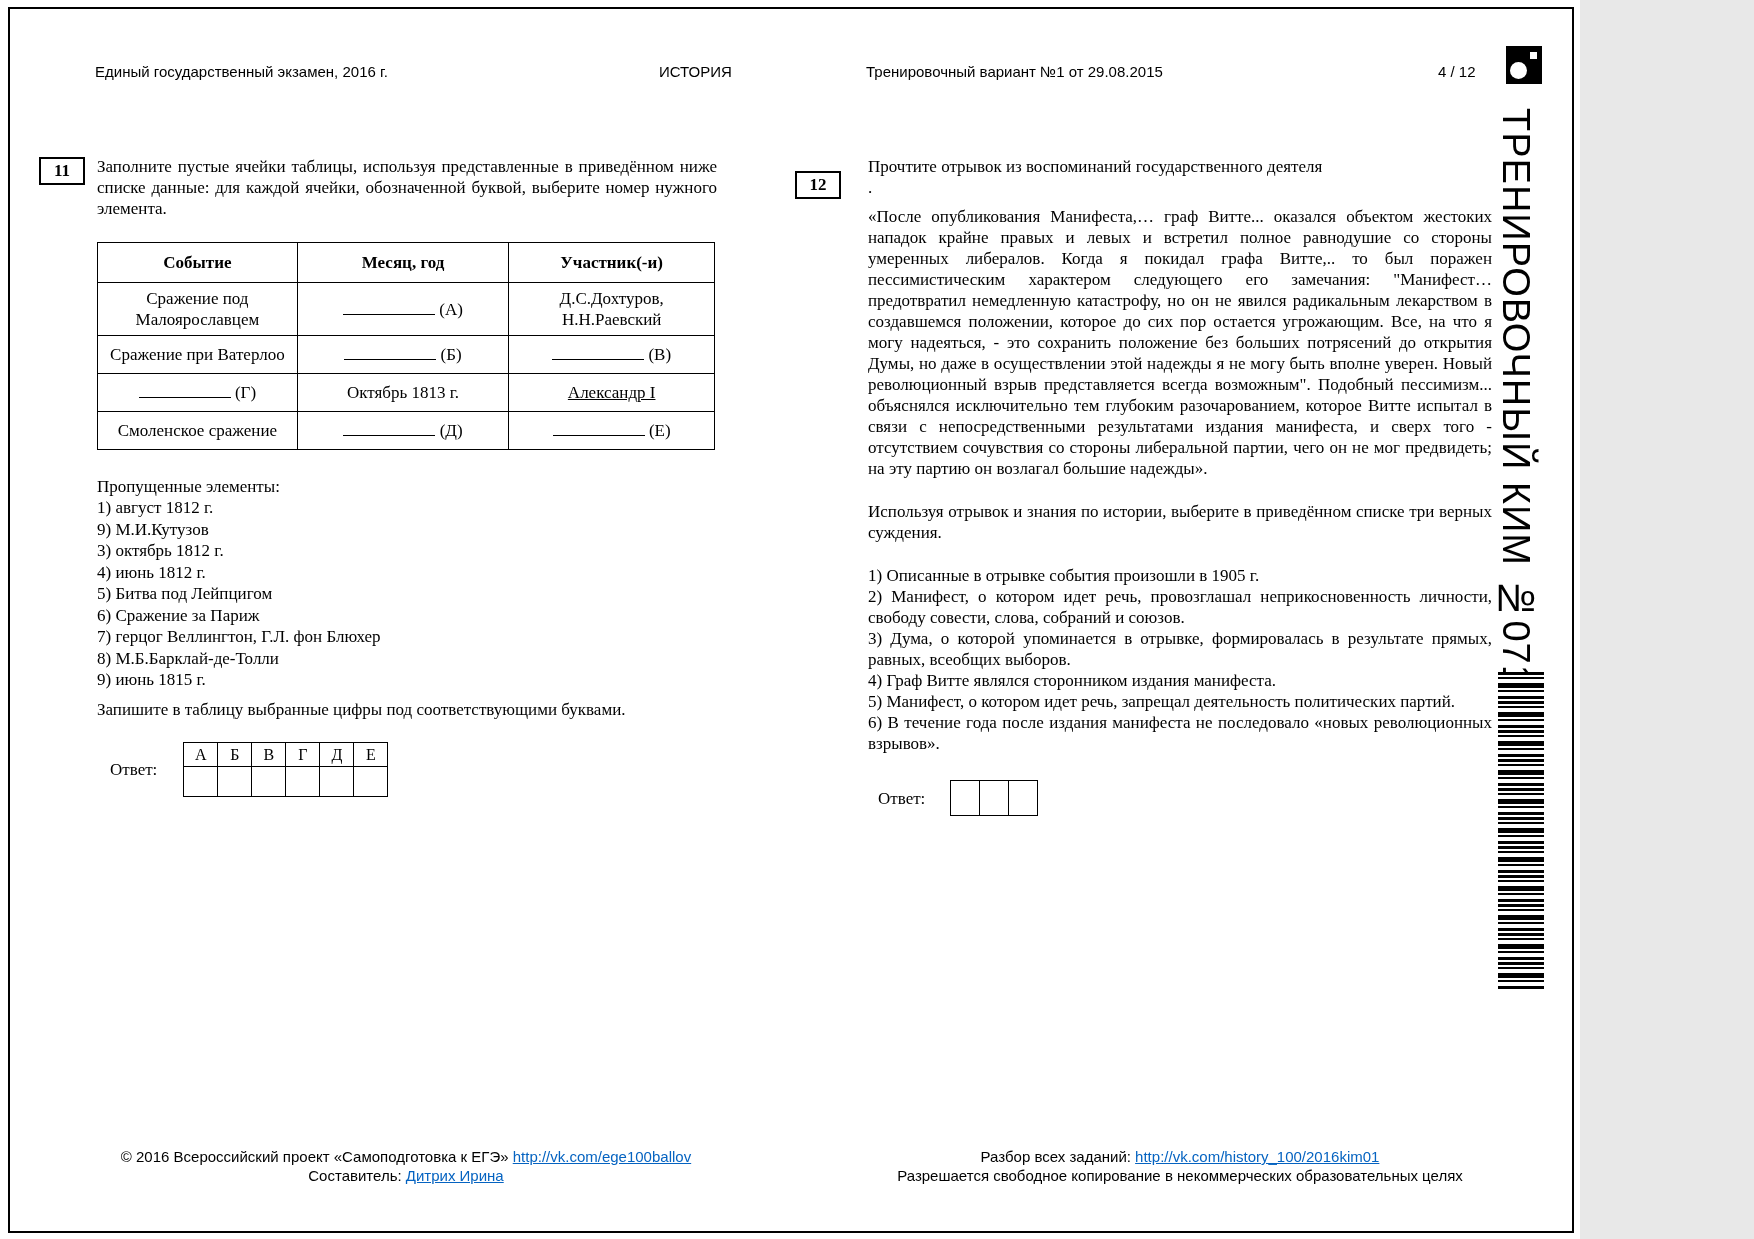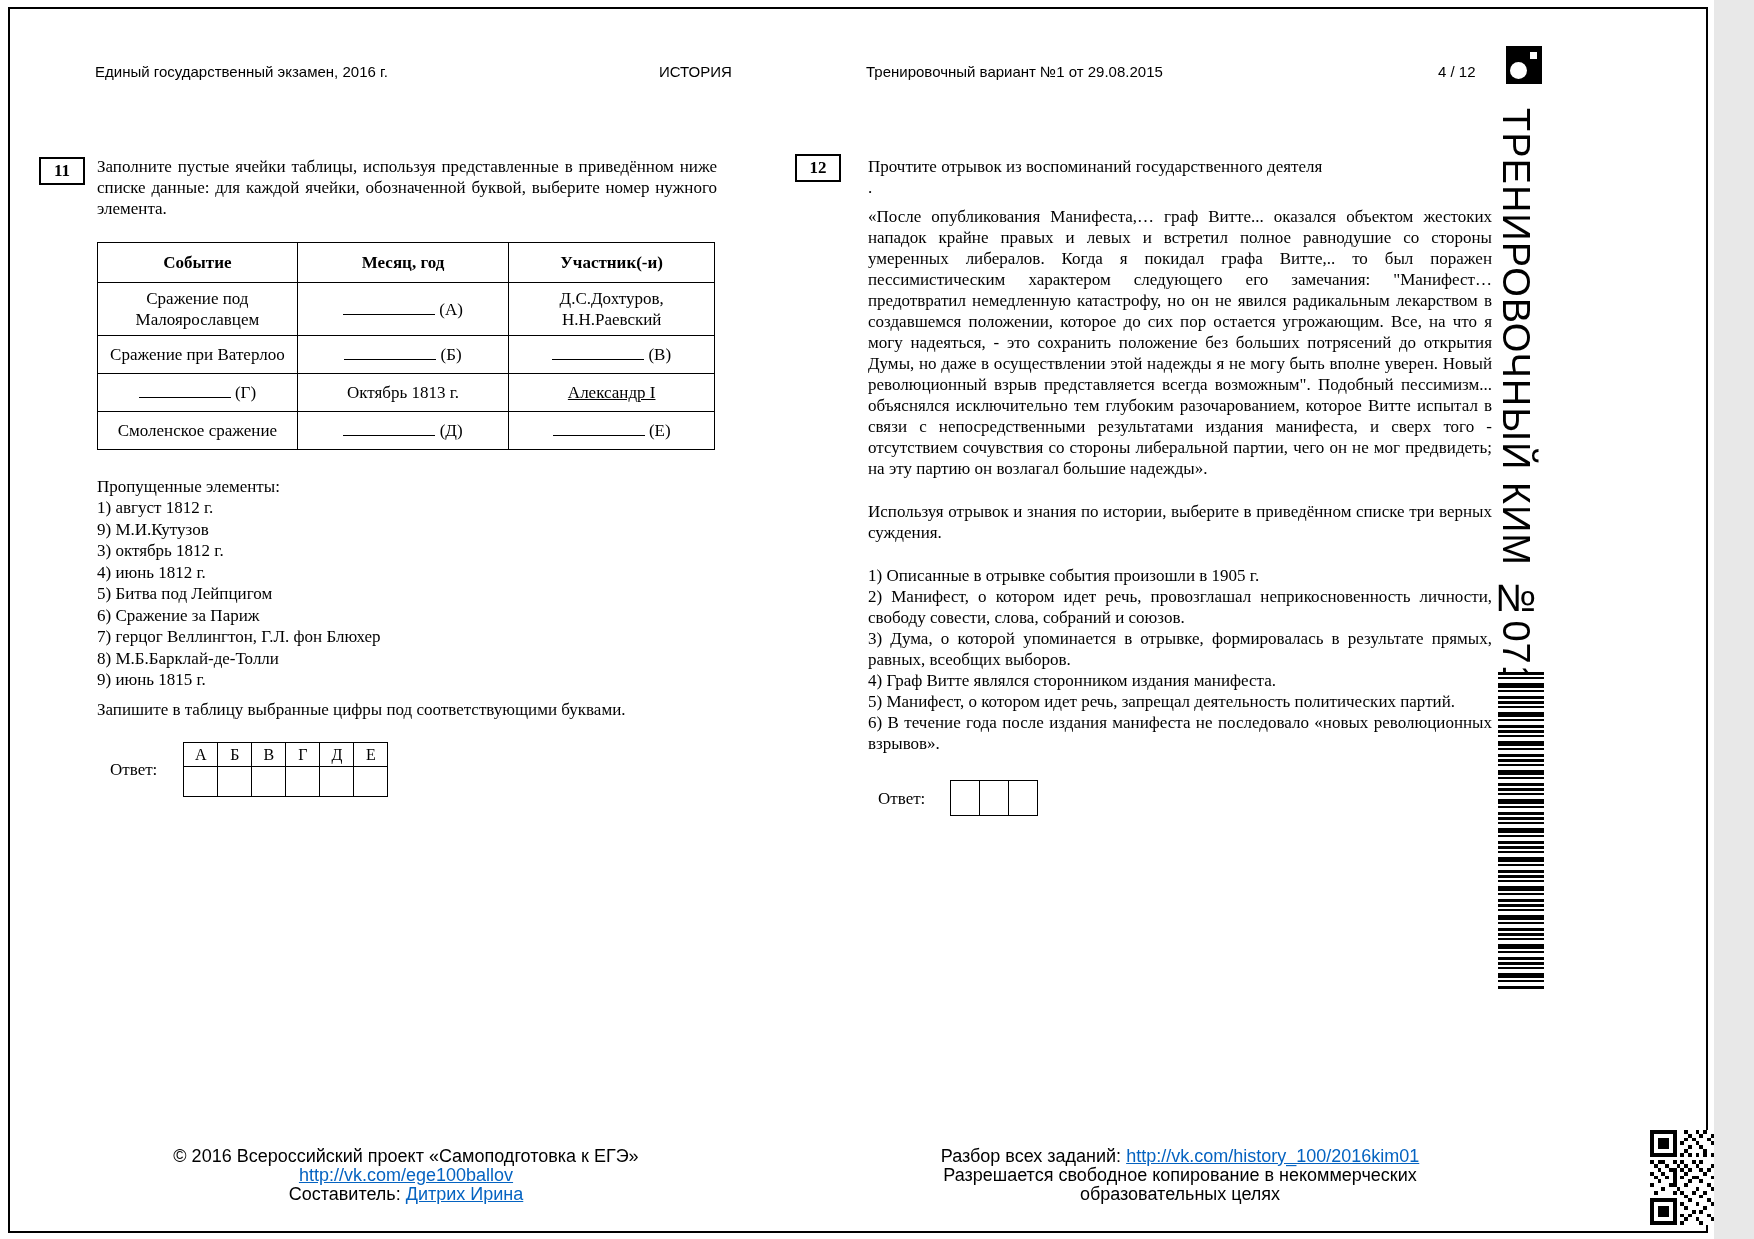--- a/index.html
+++ b/index.html
@@ -1,18 +1,18 @@
 <!DOCTYPE html>
 <html><head>
 <meta charset="utf-8">
 <style>
   * { margin:0; padding:0; box-sizing:border-box; }
   html,body { background:#e8e8e8; }
   .page {
-    position:relative; width:1714px; height:1239px; background:#fff;
+    position:relative; width:1580px; height:1239px; background:#fff;
     font-family:"Liberation Serif", serif; color:#000; overflow:hidden;
   }
   .frame { position:absolute; top:7px; left:8px; right:6px; bottom:6px; border:2px solid #000; pointer-events:none; }
 
   
   .hdr { position:absolute; top:63px; font-family:"Liberation Sans", sans-serif; font-size:15px; white-space:nowrap; }
   .hdr-exam { left:95px; }
   .hdr-subject { left:638px;margin-left:21px; }
   .hdr-variant { left:866px; }
   .hdr-page { left:1438px; }
@@ -38,21 +38,21 @@
       #000 24px, #000 27px, #fff 27px, #fff 29px);
   }
   .qr { position:absolute; left:1650px; top:1130px; width:95px; height:95px; }
 
   
   .qnum {
     position:absolute; width:46px; height:28px; border:2px solid #000;
     font-weight:bold; font-size:17px; line-height:24px; text-align:center;
   }
   .qnum-11 { left:39px; top:157px; }
-  .qnum-12 { left:795px; top:154px; }
+  .qnum-12 { left:795px; top:171px; }
 
   
   .col { position:absolute; top:156px; font-size:17px; line-height:21px; }
   .col-left  { left:97px;  width:620px; }
   .col-right { left:868px; width:624px; }
   .para { text-align:justify; }
   .mt8 { margin-top:8px; } .mt20 { margin-top:8px; } .mt22 { margin-top:22px; } .mt26 { margin-top:26px; }
 
   
   .evt-table { border-collapse:collapse; margin-top:23px; width:618px; }
@@ -70,21 +70,21 @@
   .answer-row { margin-top:22px; display:flex; align-items:center; gap:26px; padding-left:13px; }
   .ans-grid { border-collapse:collapse; }
   .ans-grid td { border:1px solid #000; width:34px; text-align:center; font-size:16px; }
   .ans-head td { height:24px; }
   .ans-body td { height:30px; }
   .answer-row12 { margin-top:26px; display:flex; align-items:center; gap:26px; padding-left:10px; }
   .ans-cells { display:flex; }
   .ans-cell { width:30px; height:36px; border:1px solid #000; margin-left:-1px; background:#fff; }
 
   
-  .footer { position:absolute; top:1147px; font-family:"Liberation Sans", sans-serif; font-size:18px; line-height:19px; text-align:center; }
+  .footer { position:absolute; top:1147px; font-family:"Liberation Sans", sans-serif; font-size:15px; line-height:19px; text-align:center; }
   .footer-left  { left:95px;  width:622px; }
   .footer-right { left:868px; width:624px; }
   a.link { color:#0563C1; text-decoration:underline; cursor:pointer; }
 </style>
 </head>
 <body>
 
 <div class="page">
   <div class="frame"></div>
 

